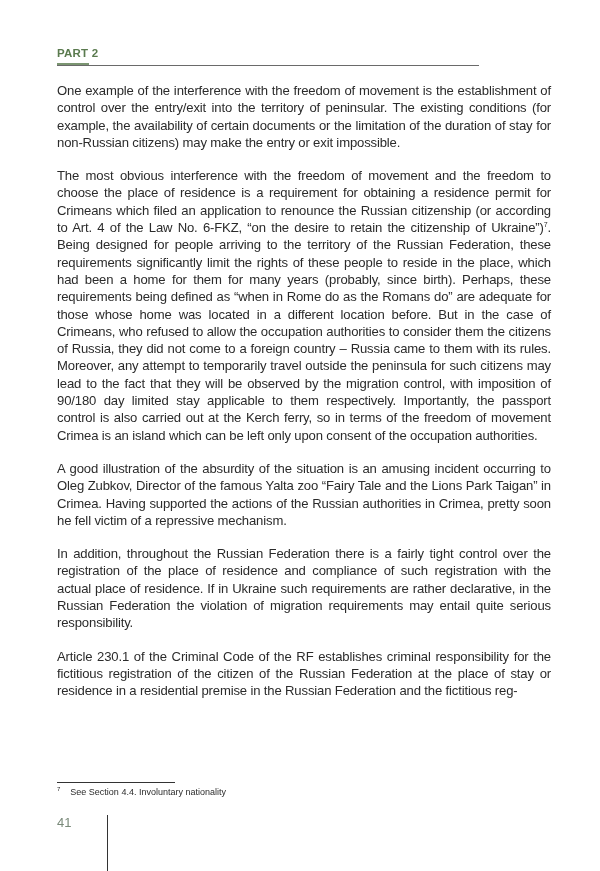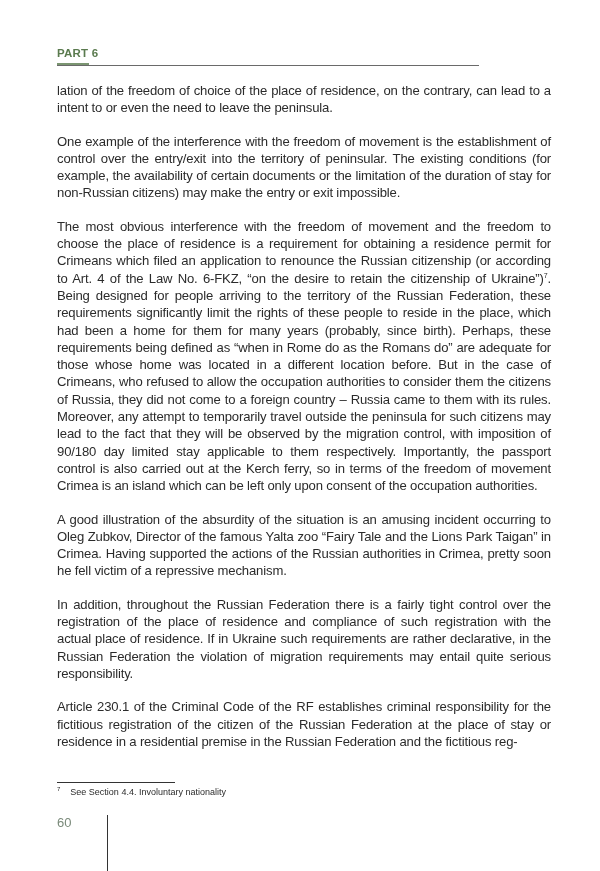--- a/index.html
+++ b/index.html
@@ -110,33 +110,32 @@
       top: 815px;
       width: 1px;
       height: 56px;
       background: #333333;
     }
   </style>
 </head>
 <body>
 
 <div class="header">
-  <span class="header-part">PART 6</span>
+  <span class="header-part">PART 2</span>
   <div class="header-part-underline"></div>
   <div class="header-rule"></div>
 </div>
 
 <div class="content">
-  <p class="para">lation of the freedom of choice of the place of residence, on the contrary, can lead to a intent to or even the need to leave the peninsula.</p>
   <p class="para">One example of the interference with the freedom of movement is the establishment of control over the entry/exit into the territory of peninsular. The existing conditions (for example, the availability of certain documents or the limitation of the duration of stay for non-Russian citizens) may make the entry or exit impossible.</p>
   <p class="para"><span>The most obvious interference with the freedom of movement and the freedom to choose the place of residence is a requirement for obtaining a residence permit for Crimeans which filed an application to renounce the Russian citizenship (or according to Art. 4 of the Law No. 6-FKZ, “on the desire to retain the citizenship of Ukraine”)</span><sup class="fn-ref">7</sup><span>. Being designed for people arriving to the territory of the Russian Federation, these requirements significantly limit the rights of these people to reside in the place, which had been a home for them for many years (probably, since birth). Perhaps, these requirements being defined as “when in Rome do as the Romans do” are adequate for those whose home was located in a different location before. But in the case of Crimeans, who refused to allow the occupation authorities to consider them the citizens of Russia, they did not come to a foreign country – Russia came to them with its rules. Moreover, any attempt to temporarily travel outside the peninsula for such citizens may lead to the fact that they will be observed by the migration control, with imposition of 90/180 day limited stay applicable to them respectively. Importantly, the passport control is also carried out at the Kerch ferry, so in terms of the freedom of movement Crimea is an island which can be left only upon consent of the occupation authorities.</span></p>
   <p class="para">A good illustration of the absurdity of the situation is an amusing incident occurring to Oleg Zubkov, Director of the famous Yalta zoo “Fairy Tale and the Lions Park Taigan” in Crimea.  Having supported the actions of the Russian authorities in Crimea, pretty soon he fell victim of a repressive mechanism.</p>
   <p class="para">In addition, throughout the Russian Federation there is a fairly tight control over the registration of the place of residence and compliance of such registration with the actual place of residence. If in Ukraine such requirements are rather declarative, in the Russian Federation the violation of migration requirements may entail quite serious responsibility.</p>
   <p class="para">Article 230.1 of the Criminal Code of the RF establishes criminal responsibility for the fictitious registration of the citizen of the Russian Federation at the place of stay or residence in a residential premise in the Russian Federation and the fictitious reg-</p>
 </div>
 
 <div class="footnote-rule"></div>
 <div class="footnote">
   <span class="footnote-num">7</span><span>See Section 4.4. Involuntary nationality</span>
 </div>
 
-<div class="page-number">60</div>
+<div class="page-number">41</div>
 <div class="page-vrule"></div>
 
 </body></html>

